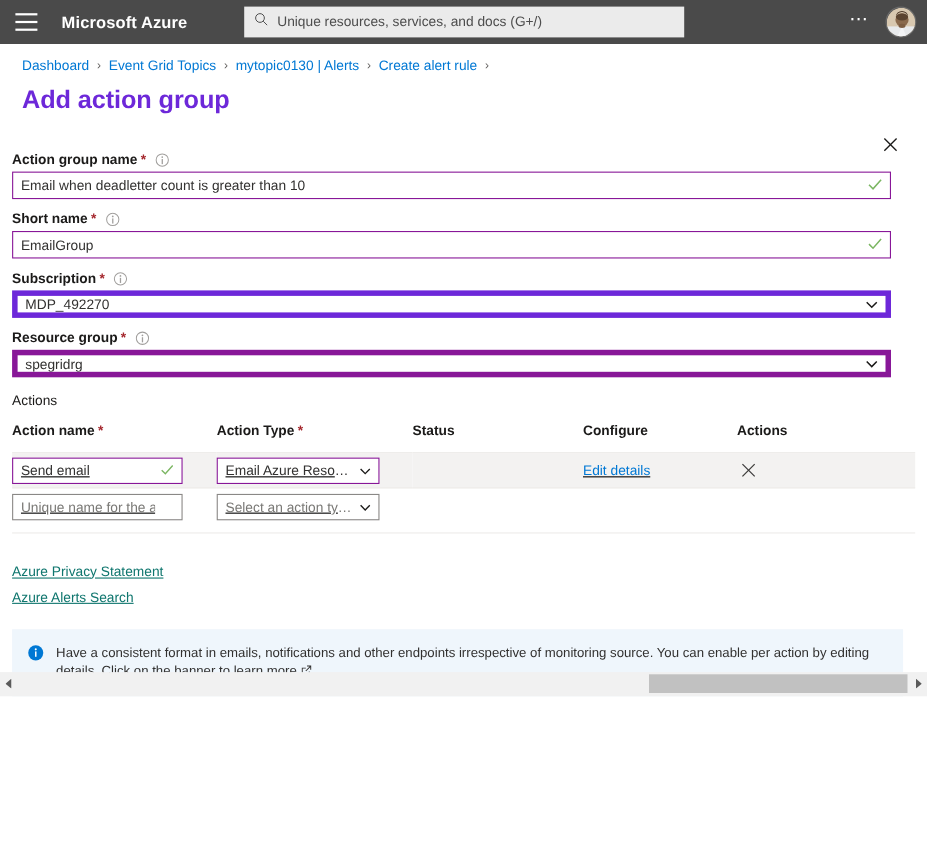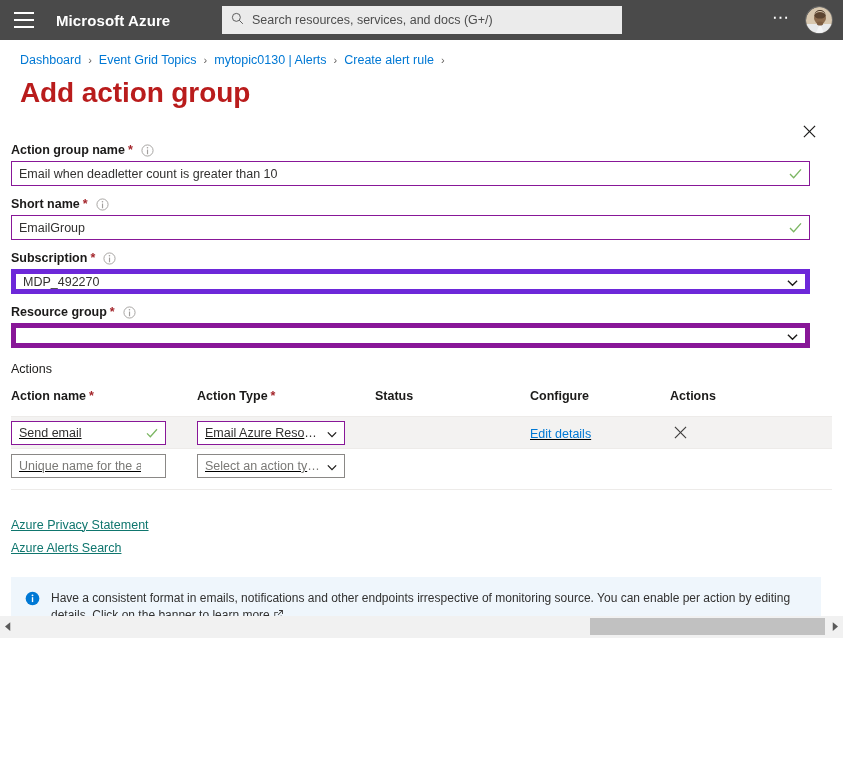--- a/index.html
+++ b/index.html
@@ -72,23 +72,23 @@
     padding: 13px 0 0 20px;
     font-size: 12.5px;
     color: #0078d4;
     display: flex; align-items: center; flex-wrap: nowrap;
   }
   .crumbs a { color: #0078d4; text-decoration: none; cursor: pointer; white-space: nowrap; }
   .crumbs .sep { color: #605e5c; margin: 0 7px; font-size: 11px; }
 
   .pagetitle {
     margin: 10px 0 0 20px;
-    font-size: 28px;
+    font-size: 23px;
     font-weight: bold;
-    color: #b91c1c;
+    color: #6d28d9;
     letter-spacing: -.1px;
   }
   .closebtn {
     position: absolute;
     right: 22px; top: 79px;
     width: 24px; height: 24px;
     display: flex; align-items: center; justify-content: center;
     cursor: pointer;
   }
 
@@ -274,21 +274,21 @@
   </div>
   <div class="brand">Microsoft Azure</div>
 
   <div class="searchbox">
     <span class="mag">
       <svg width="13" height="13" viewBox="0 0 16 16">
         <circle cx="6.6" cy="6.6" r="4.9" fill="none" stroke="#4d4d4d" stroke-width="1.1"></circle>
         <line x1="10.2" y1="10.2" x2="14.6" y2="14.6" stroke="#4d4d4d" stroke-width="1.1"></line>
       </svg>
     </span>
-    <span class="ph">Search resources, services, and docs (G+/)</span>
+    <span class="ph">Unique resources, services, and docs (G+/)</span>
   </div>
 
   <div class="topright">
     <div class="ellipsis">⋯</div>
     <div class="avatar">
       <svg width="28" height="28" viewBox="0 0 28 28">
         <defs>
             <clipPath id="cav">
               <circle cx="14" cy="14" r="14"></circle>
             </clipPath>
@@ -403,20 +403,21 @@
         <span class="req">*</span>
         <span class="infoicon">
           <svg width="13" height="13" viewBox="0 0 14 14">
             <circle cx="7" cy="7" r="6" fill="none" stroke="#a19f9d" stroke-width="1"></circle>
             <circle cx="7" cy="4.1" r=".85" fill="#a19f9d"></circle>
             <rect x="6.4" y="6" width="1.25" height="5" fill="#a19f9d"></rect>
           </svg>
         </span>
       </div>
       <div class="selectwrap valid">
+        <span class="selval">spegridrg</span>
         <span class="chev">
           <svg width="11" height="8" viewBox="0 0 12 8">
             <polyline points="1,1.5 6,6.5 11,1.5" fill="none" stroke="#1b1a19" stroke-width="1.5"></polyline>
           </svg>
         </span>
       </div>
     </div>
 
   </div>
 

